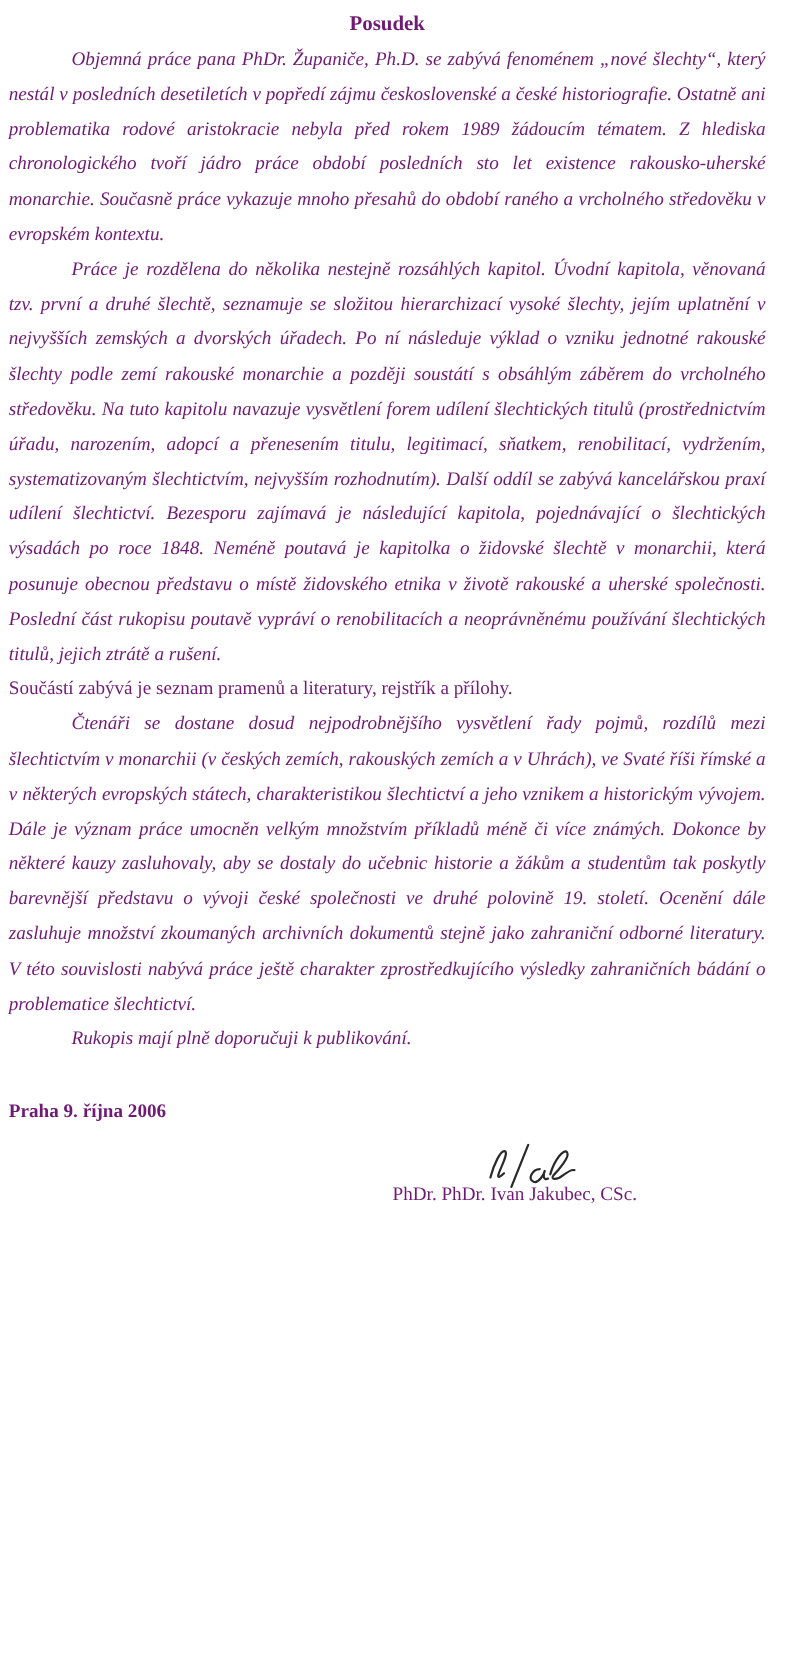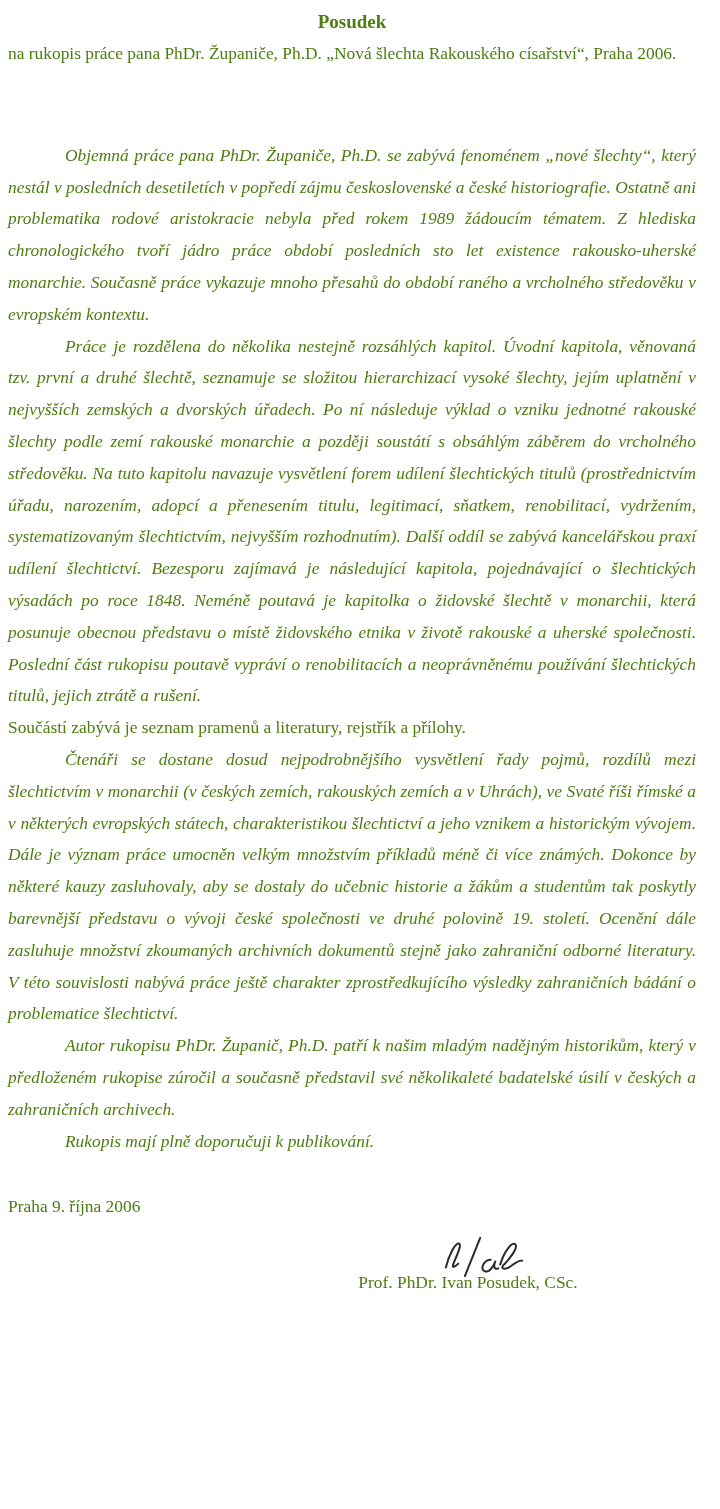--- a/index.html
+++ b/index.html
@@ -2,21 +2,21 @@
 <html lang="cs"><head>
 <meta charset="utf-8">
 <style>
   html, body { margin: 0; padding: 0; background: #e8e8e8; }
   .page {
     position: relative;
     width: 720px;
     height: 1509px;
     margin: 0;
     background: #ffffff;
-    color: #4d7c0f;
+    color: #701a75;
     font-family: "Liberation Serif", "DejaVu Serif", serif;
     font-size: 17.4px;
     line-height: 31.8px;
     box-sizing: border-box;
     padding: 6px 24px 0 8px;
     overflow: hidden;
   }
   .title {
     margin: 0;
     font-size: 19px;
@@ -29,61 +29,60 @@
     text-align: justify;
   }
   .para {
     margin: 0;
     text-align: justify;
   }
   .indent { text-indent: 57px; font-style: italic; }
   .dateline {
     margin: 34px 0 0 0;
     text-align: left;
+    font-weight: bold;
   }
   .sig-block {
     width: 260px;
     margin: 12px 0 0 330px;
     text-align: center;
   }
   .scribble {
     display: block;
     margin: 0 auto -10px 96px;
   }
   .sig-name { white-space: nowrap; }
 </style>
 </head>
 <body>
 
 <div class="page">
 
   <h1 class="title">Posudek</h1>
 
-  <p class="subtitle">na rukopis práce pana PhDr. Županiče, Ph.D. „Nová šlechta Rakouského císařství“, Praha 2006.</p>
 
   <p class="para indent">Objemná práce pana PhDr. Županiče, Ph.D. se zabývá fenoménem „nové šlechty“, který nestál v posledních desetiletích v popředí zájmu československé a české historiografie. Ostatně ani problematika rodové aristokracie nebyla před rokem 1989 žádoucím tématem. Z hlediska chronologického tvoří jádro práce období posledních sto let existence rakousko-uherské monarchie. Současně práce vykazuje mnoho přesahů do období raného a vrcholného středověku v evropském kontextu.</p>
 
   <p class="para indent">Práce je rozdělena do několika nestejně rozsáhlých kapitol. Úvodní kapitola, věnovaná tzv. první a druhé šlechtě, seznamuje se složitou hierarchizací vysoké šlechty, jejím uplatnění v nejvyšších zemských a dvorských úřadech. Po ní následuje výklad o vzniku jednotné rakouské šlechty podle zemí rakouské monarchie a později soustátí s obsáhlým záběrem do vrcholného středověku. Na tuto kapitolu navazuje vysvětlení forem udílení šlechtických titulů (prostřednictvím úřadu, narozením, adopcí a přenesením titulu, legitimací, sňatkem, renobilitací, vydržením, systematizovaným šlechtictvím, nejvyšším rozhodnutím). Další oddíl se zabývá kancelářskou praxí udílení šlechtictví. Bezesporu zajímavá je následující kapitola, pojednávající o šlechtických výsadách po roce 1848. Neméně poutavá je kapitolka o židovské šlechtě v monarchii, která posunuje obecnou představu o místě židovského etnika v životě rakouské a uherské společnosti. Poslední část rukopisu poutavě vypráví o renobilitacích a neoprávněnému používání šlechtických titulů, jejich ztrátě a rušení.</p>
 
   <p class="para">Součástí zabývá je seznam pramenů a literatury, rejstřík a přílohy.</p>
 
   <p class="para indent">Čtenáři se dostane dosud nejpodrobnějšího vysvětlení řady pojmů, rozdílů mezi šlechtictvím v monarchii (v českých zemích, rakouských zemích a v Uhrách), ve Svaté říši římské a v některých evropských státech, charakteristikou šlechtictví a jeho vznikem a historickým vývojem. Dále je význam práce umocněn velkým množstvím příkladů méně či více známých. Dokonce by některé kauzy zasluhovaly, aby se dostaly do učebnic historie a žákům a studentům tak poskytly barevnější představu o vývoji české společnosti ve druhé polovině 19. století. Ocenění dále zasluhuje množství zkoumaných archivních dokumentů stejně jako zahraniční odborné literatury. V této souvislosti nabývá práce ještě charakter zprostředkujícího výsledky zahraničních bádání o problematice šlechtictví.</p>
 
 
-  <p class="para indent">Autor rukopisu PhDr. Županič, Ph.D. patří k našim mladým nadějným historikům, který v předloženém rukopise zúročil a současně představil své několikaleté badatelské úsilí v českých a zahraničních archivech.</p>
 
   <p class="para indent">Rukopis mají plně doporučuji k publikování.</p>
 
   <p class="dateline">Praha 9. října 2006</p>
 
   <div class="sig-block">
     <svg class="scribble" width="100" height="42" viewBox="0 0 100 44" aria-hidden="true">
       <g fill="none" stroke="#2a2a2a" stroke-width="2.1" stroke-linecap="round">
         <path d="M10,34 C13,22 20,7 24,9 C27,11 21,22 18,30 C16,35 19,34 23,30"></path>
         <path d="M46,3 L30,43"></path>
         <path d="M57,26 C50,26 45,36 51,38 C56,40 61,31 62,27 C60,32 60,37 65,35"></path>
         <path d="M67,31 C71,17 80,6 83,10 C86,14 75,27 70,32 C67,36 73,37 79,32 C83,29 87,26 90,27"></path>
       </g>
     </svg>
-    <div class="sig-name">Prof. PhDr. Ivan Posudek, CSc.</div>
+    <div class="sig-name">PhDr. PhDr. Ivan Jakubec, CSc.</div>
   </div>
 
 </div>
 
 </body></html>

